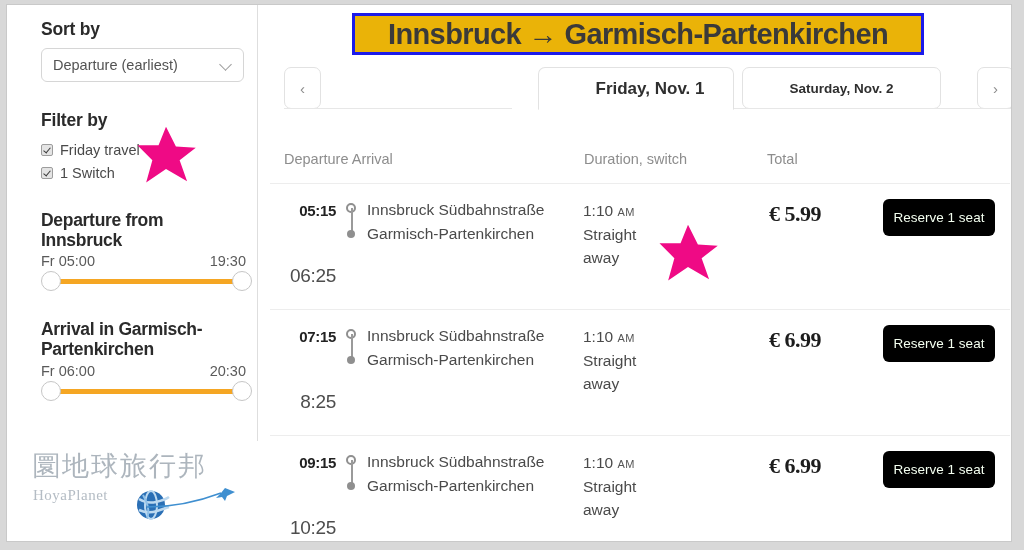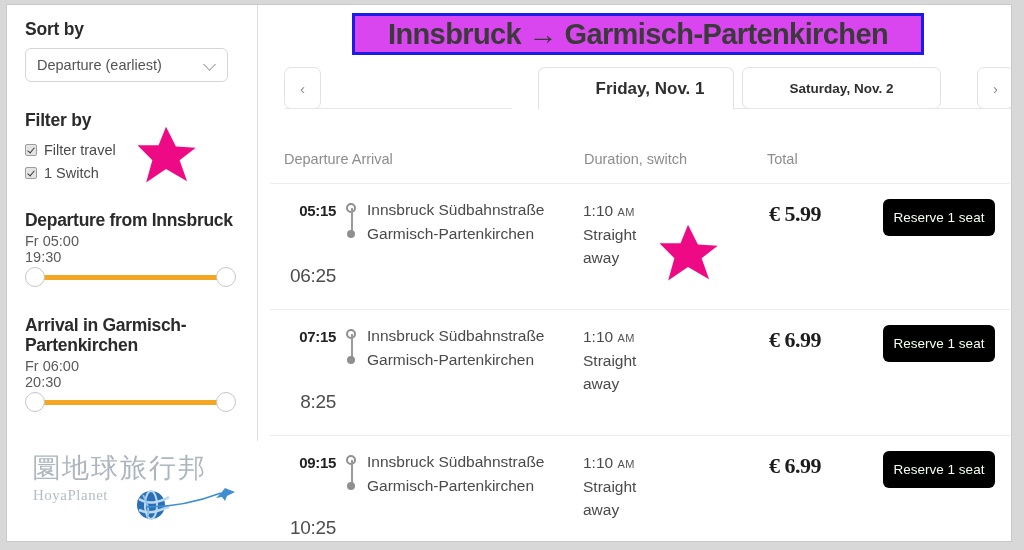--- a/index.html
+++ b/index.html
@@ -27,21 +27,21 @@
   }
 
   
   .sidebar {
     position: absolute;
     left: 0;
     top: 0;
     width: 250px;
     height: 100%;
     box-sizing: border-box;
-    padding: 14px 18px 0 18px;
+    padding: 14px 18px 0 34px;
   }
   .sidebar-divider {
     position: absolute;
     left: 250px;
     top: 0;
     width: 1px;
     height: 436px;
     background: #dedede;
   }
   .section-title {
@@ -131,21 +131,20 @@
     letter-spacing: -0.3px;
     margin-bottom: 3px;
   }
   .slider-vals {
     display: flex;
     justify-content: space-between;
     font-size: 14.5px;
     color: #5a5a5a;
     width: 205px;
     margin-bottom: 2px;
-    flex-direction: column;
   }
   .slider-track-wrap {
     position: relative;
     width: 211px;
     height: 22px;
   }
   .slider-rail {
     position: absolute;
     left: 8px;
     top: 8px;
@@ -170,21 +169,21 @@
   
   .watermark {
     position: absolute;
     left: 26px;
     bottom: 18px;
     width: 215px;
     height: 68px;
     pointer-events: none;
   }
   .wm-cn {
-    font-family: Liberation Serif, serif;
+    font-family: Liberation Mono, monospace;
     font-size: 27px;
     color: #9fa9b2;
     letter-spacing: 2px;
     line-height: 1;
     opacity: 0.85;
     white-space: nowrap;
   }
   .wm-en {
     font-family: "Liberation Serif", serif;
     font-size: 15px;
@@ -212,21 +211,21 @@
     position: absolute;
     left: 94px;
     top: 8px;
     width: 572px;
     height: 42px;
     border: 3px solid #1b1bea;
     box-sizing: border-box;
     display: flex;
     align-items: center;
     justify-content: center;
-    background: #d946ef;
+    background: #eab308;
   }
   .title-text {
     font-size: 29px;
     font-weight: bold;
     color: #3a3a3a;
     letter-spacing: -0.6px;
     white-space: nowrap;
   }
 
   
@@ -449,21 +448,21 @@
     <div class="select-box">
       <span class="select-value">Departure (earliest)</span>
       <span class="chev"></span>
     </div>
 
     <div class="filter-block">
       <div class="section-title">Filter by</div>
 
       <div class="check-row">
         <span class="cbox"></span>
-        <span class="check-label">Filter travel</span>
+        <span class="check-label">Friday travel</span>
       </div>
 
       <div class="check-row">
         <span class="cbox"></span>
         <span class="check-label">1 Switch</span>
       </div>
     </div>
 
     <div class="slider-block">
       <div class="slider-title">Departure from Innsbruck</div>

